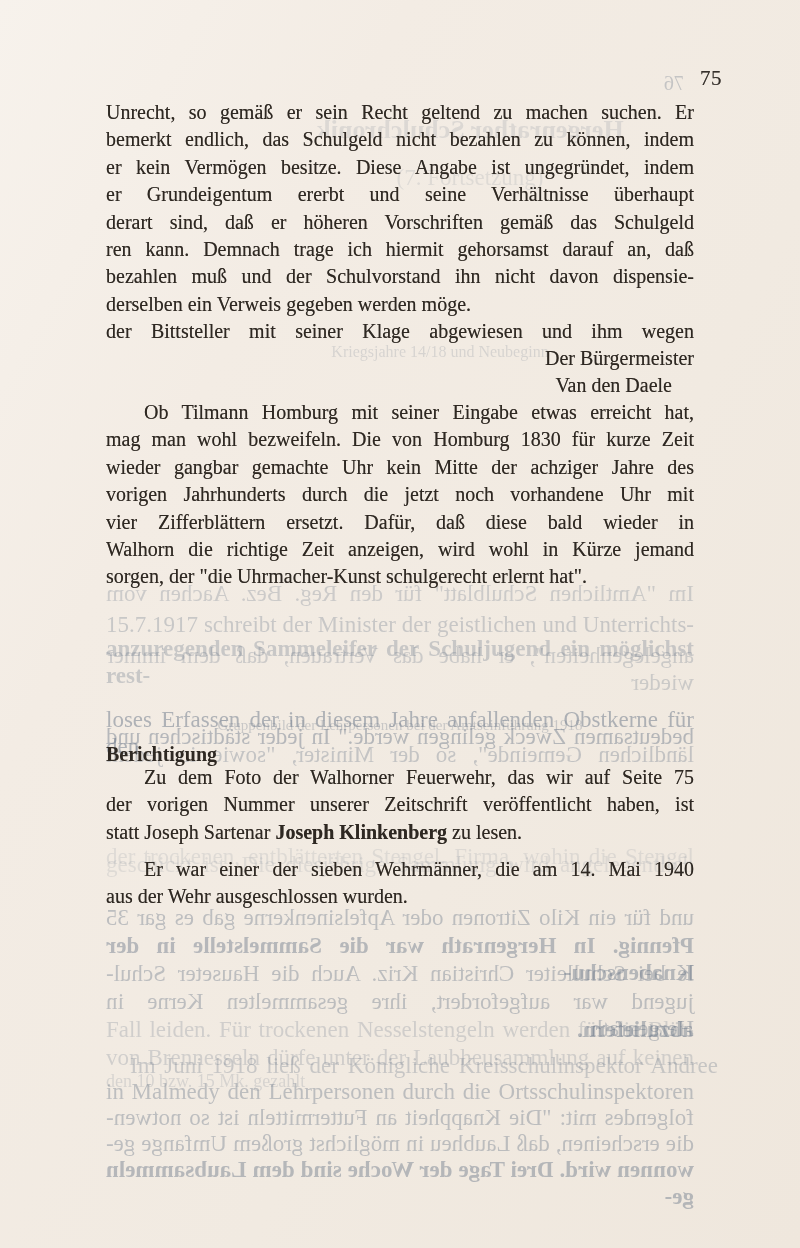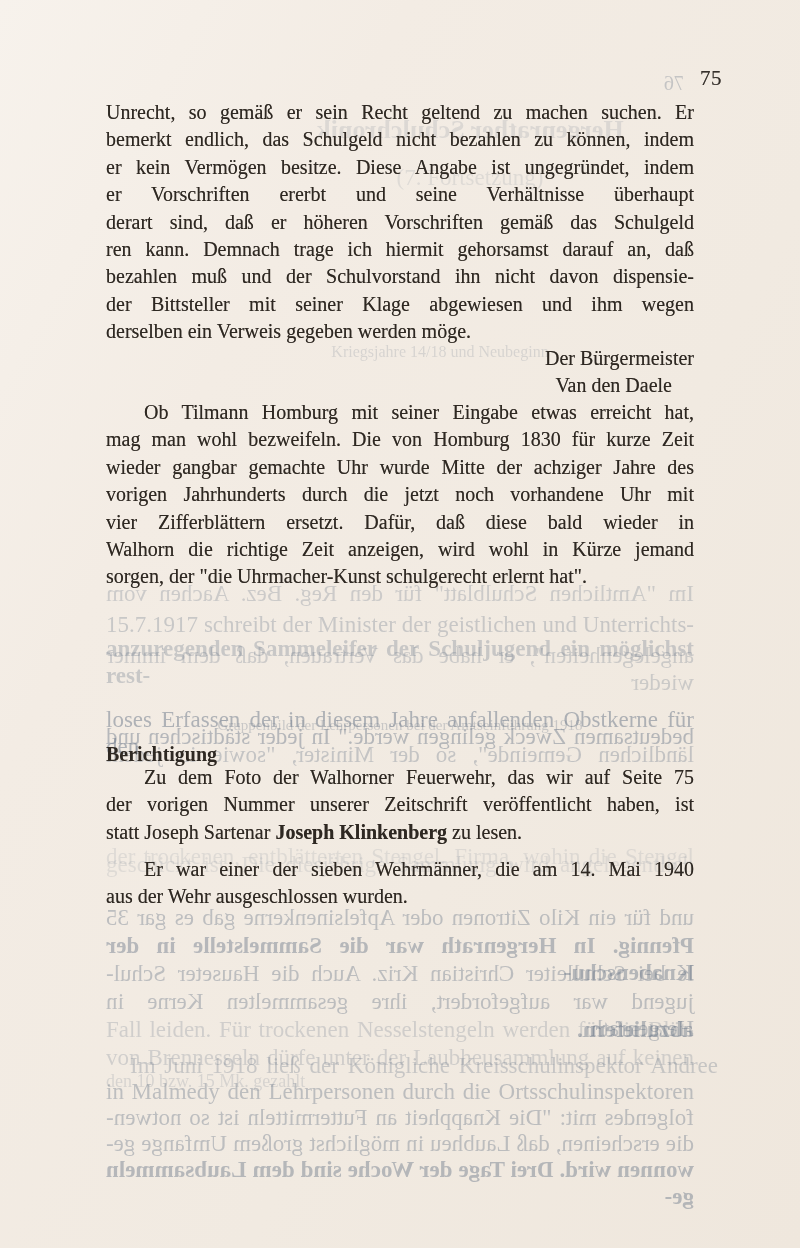--- a/index.html
+++ b/index.html
@@ -82,37 +82,37 @@
   <div class="ghost g-j mir o35" style="top:1104px;">folgendes mit: "Die Knappheit an Futtermitteln ist so notwen-</div>
   <div class="ghost g-j mir o35" style="top:1130px;">die erscheinen, daß Laubheu in möglichst großem Umfange ge-</div>
   <div class="ghost g-j mir gb o40" style="top:1156px;">wonnen wird. Drei Tage der Woche sind dem Laubsammeln ge-</div>
 
   <div class="pagenum">75</div>
 
   <div class="block" style="top:99px;">
     <div class="ln">Unrecht, so gemäß er sein Recht geltend zu machen suchen. Er</div>
     <div class="ln">bemerkt endlich, das Schulgeld nicht bezahlen zu können, indem</div>
     <div class="ln">er kein Vermögen besitze. Diese Angabe ist ungegründet, indem</div>
-    <div class="ln">er Vorschriften ererbt und seine Verhältnisse überhaupt</div>
+    <div class="ln">er Grundeigentum ererbt und seine Verhältnisse überhaupt</div>
     <div class="ln">derart sind, daß er höheren Vorschriften gemäß das Schulgeld</div>
     <div class="ln">ren kann. Demnach trage ich hiermit gehorsamst darauf an, daß</div>
     <div class="ln">bezahlen muß und der Schulvorstand ihn nicht davon dispensie-</div>
+    <div class="ln last">derselben ein Verweis gegeben werden möge.</div>
     <div class="ln">der Bittsteller mit seiner Klage abgewiesen und ihm wegen</div>
-    <div class="ln last">derselben ein Verweis gegeben werden möge.</div>
   </div>
 
   <div class="block" style="top:345px;">
     <div class="ln rt">Der Bürgermeister</div>
     <div class="ln rt pad-r">Van den Daele</div>
   </div>
 
   <div class="block" style="top:399px;">
     <div class="ln ind">Ob Tilmann Homburg mit seiner Eingabe etwas erreicht hat,</div>
     <div class="ln">mag man wohl bezweifeln. Die von Homburg 1830 für kurze Zeit</div>
-    <div class="ln">wieder gangbar gemachte Uhr wurde Mitte der achziger Jahre des</div>
+    <div class="ln">wieder gangbar gemachte Uhr kein Mitte der achziger Jahre des</div>
     <div class="ln">vorigen Jahrhunderts durch die jetzt noch vorhandene Uhr mit</div>
     <div class="ln">vier Zifferblättern ersetzt. Dafür, daß diese bald wieder in</div>
     <div class="ln">Walhorn die richtige Zeit anzeigen, wird wohl in Kürze jemand</div>
     <div class="ln last">sorgen, der "die Uhrmacher-Kunst schulgerecht erlernt hat".</div>
   </div>
 
   <div class="block heading" style="top:741px;">Berichtigung</div>
 
   <div class="block" style="top:764px;">
     <div class="ln ind">Zu dem Foto der Walhorner Feuerwehr, das wir auf Seite 75</div>

